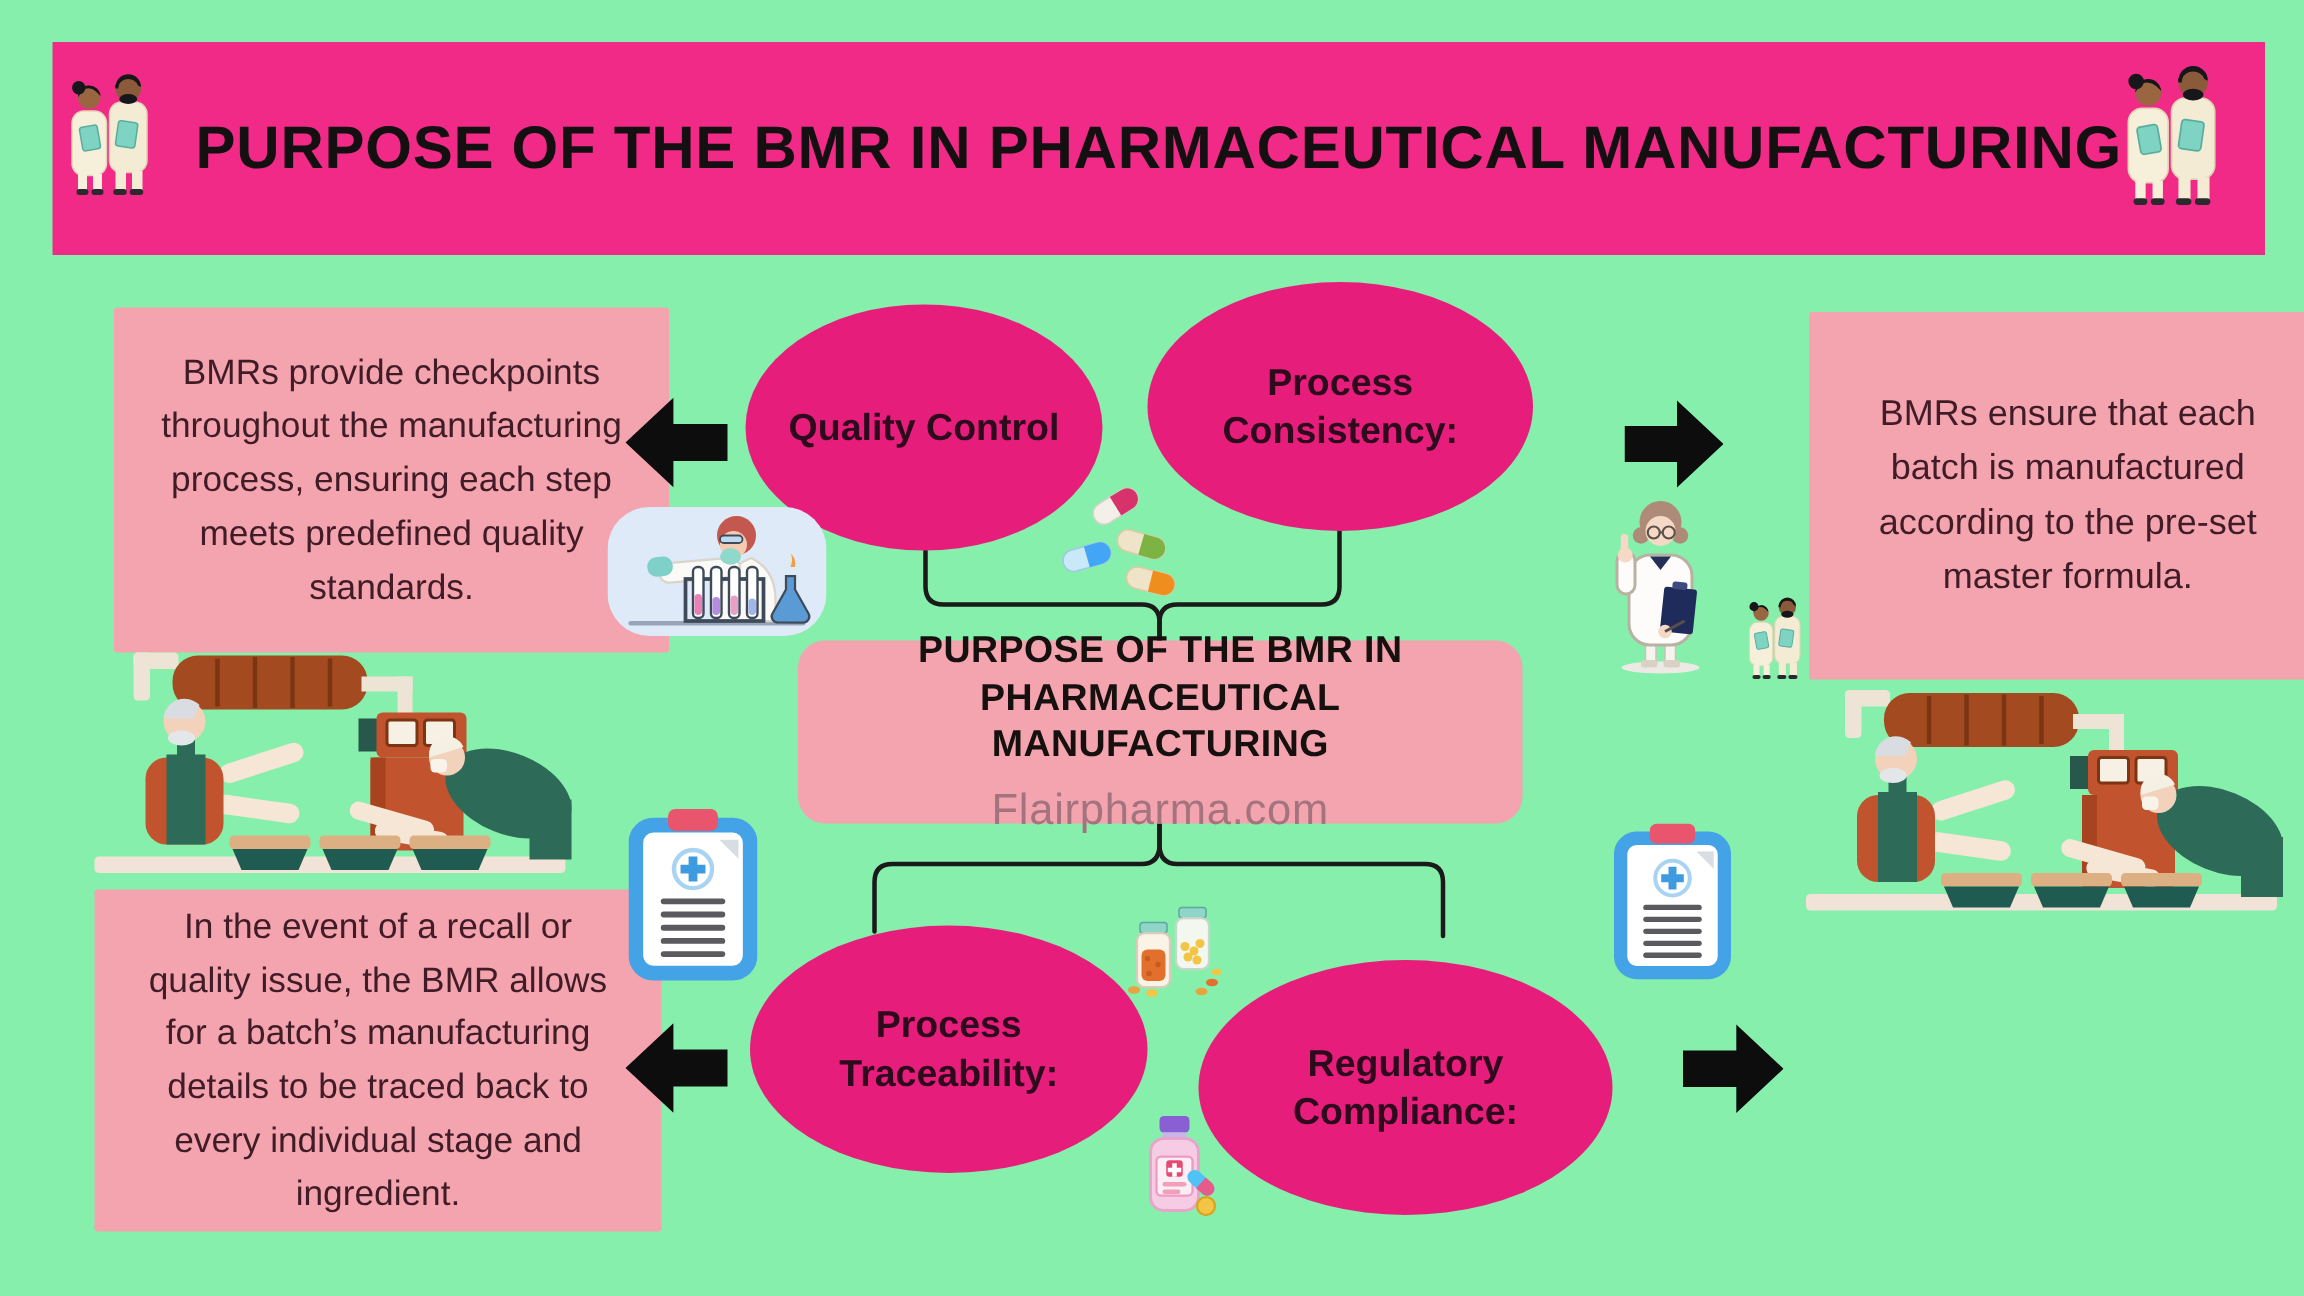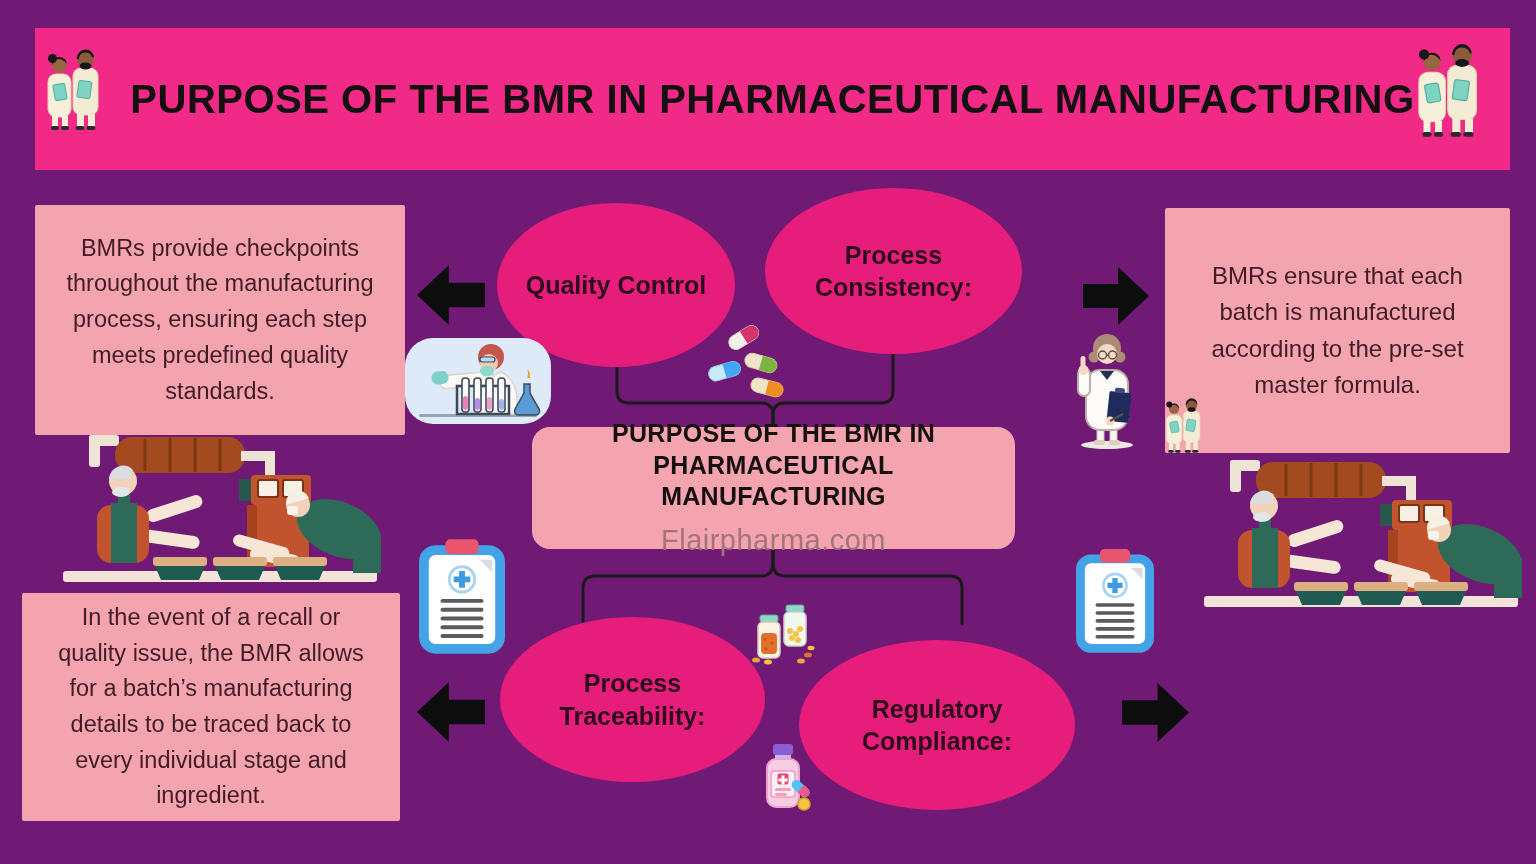--- a/index.html
+++ b/index.html
@@ -1,25 +1,25 @@
 <!DOCTYPE html>
 <html><head>
 <meta charset="utf-8">
 <style>
   html,body{margin:0;padding:0;background:#ffffff;}
-  .stage{position:relative;width:1536px;height:864px;background:#701a75;overflow:hidden;
+  .stage{position:relative;width:1536px;height:864px;background:#86efac;overflow:hidden;
          font-family:"Liberation Sans", sans-serif;}
   .abs{position:absolute;}
   .banner{left:35px;top:28px;width:1475px;height:142px;background:#F02A86;
           display:flex;align-items:center;justify-content:center;}
   .banner-title{color:#140F11;font-size:40px;font-weight:800;letter-spacing:.5px;
                 text-align:center;line-height:1.05;}
   .callout{background:#F4A4AF;color:#401C27;font-size:23.5px;line-height:1.52;
            display:flex;align-items:center;justify-content:center;text-align:center;
-           padding:6px 26px;box-sizing:border-box;border-radius:2px;}
+           padding:6px 26px;box-sizing:border-box;border-radius:2px;margin-left:41px;}
   .oval{background:#E71D7C;border-radius:50%;color:#2D0A1C;font-weight:bold;font-size:25px;
         line-height:1.3;display:flex;align-items:center;justify-content:center;text-align:center;
         padding:0 26px;box-sizing:border-box;}
   .centerbox{left:532px;top:427px;width:483px;height:122px;background:#F4A4AF;border-radius:18px;
              display:flex;flex-direction:column;align-items:center;justify-content:center;
              text-align:center;box-sizing:border-box;padding:4px 10px;}
   .centerbox .cb-title{color:#16100F;font-size:25px;font-weight:800;line-height:1.25;letter-spacing:.3px;max-width:462px;}
   .centerbox .cb-site{color:#A3747E;font-size:29px;line-height:1.15;letter-spacing:.5px;margin-top:12px;}
   svg{display:block;}
 </style>

